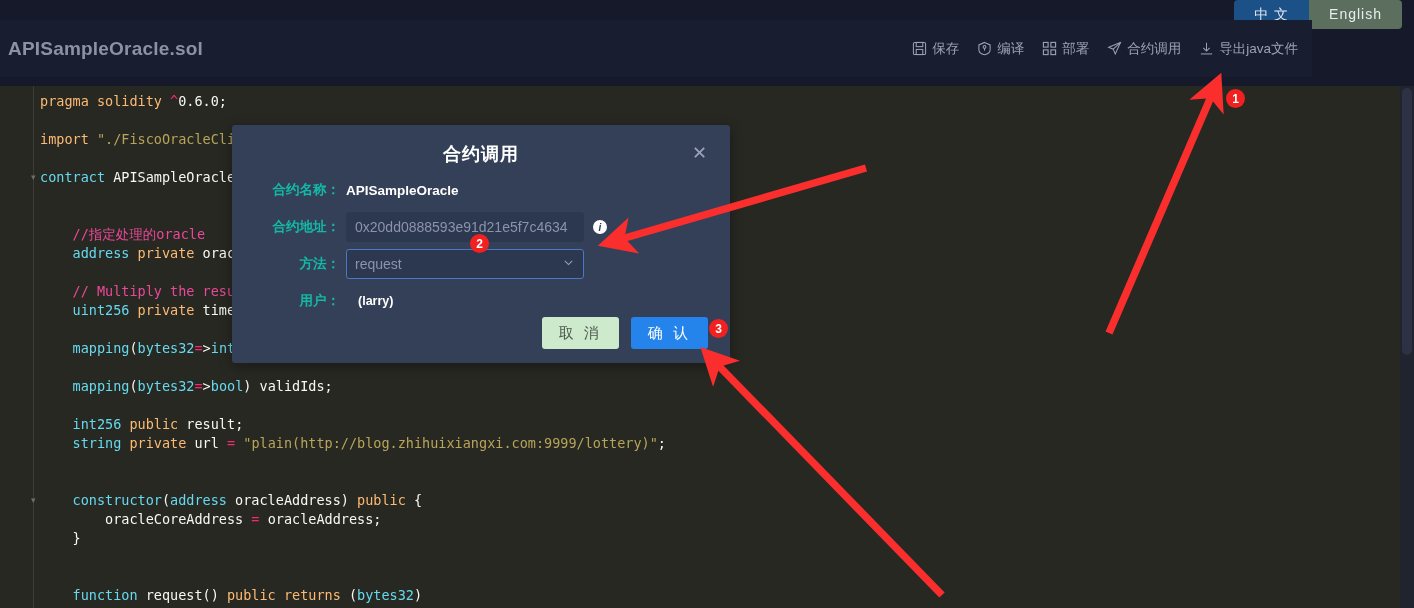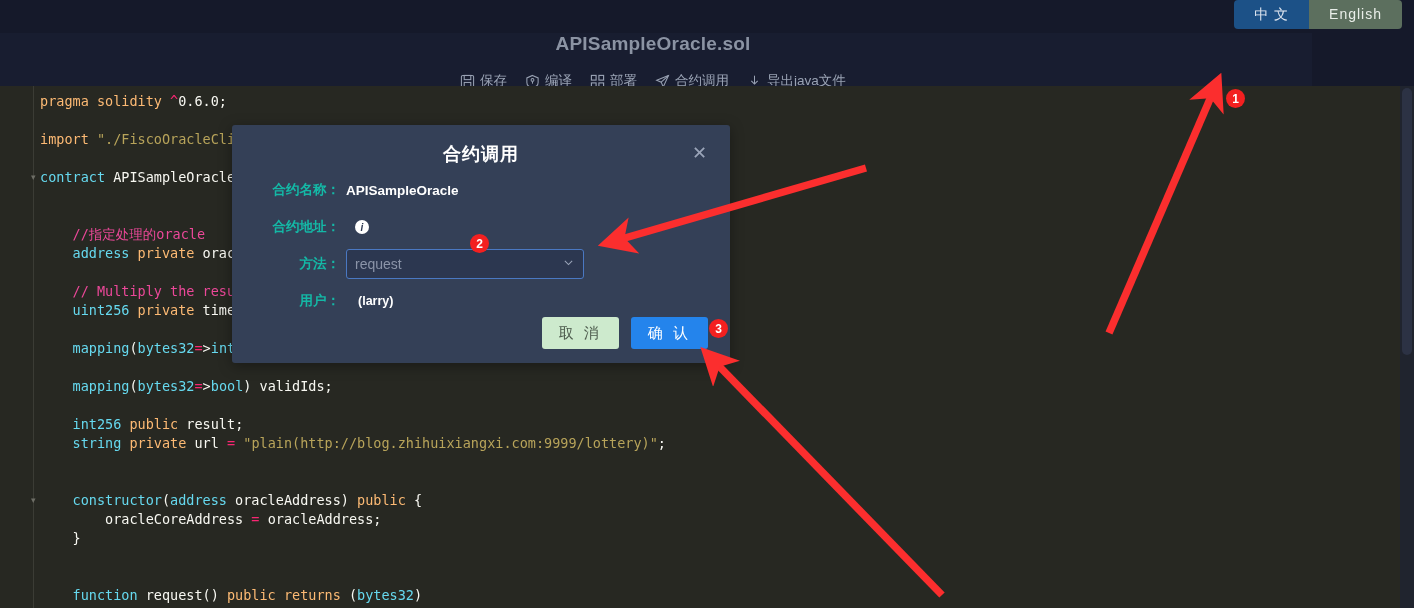--- a/index.html
+++ b/index.html
@@ -23,25 +23,24 @@
   .lang-btn {
     height: 29px; line-height: 29px; padding: 0 20px;
     font-size: 14px; cursor: pointer; border: none; outline: none;
     letter-spacing: 1px;
   }
   .lang-btn.active { background: #1c5187; color: #dfe6f0; }
   .lang-btn.inactive { background: #5c6f5e; color: #e9eee9; }
 
   
   .file-header {
-    position: absolute; top: 33px; left: 0; width: 1312px; height: 57px;
+    position: absolute; top: 20px; left: 0; width: 1312px; height: 57px;
     background: #181d30;
     display: flex; align-items: center; justify-content: space-between;
     padding: 0 14px 0 8px;
-    flex-direction: column;
   }
   .file-title {
     font-size: 19px; font-weight: bold; color: #8b93a3; letter-spacing: .2px;
   }
   .toolbar { display: flex; align-items: center; gap: 18px; }
   .tool-item {
     display: flex; align-items: center; gap: 5px;
     color: #9aa3b4; font-size: 13.5px; cursor: pointer;
   }
   .tool-item svg { display: block; }
@@ -315,20 +314,23 @@
 
     <div class="form">
 
       <div class="row">
         <div class="lbl">合约名称：</div>
         <div class="val">APISampleOracle</div>
       </div>
 
       <div class="row">
         <div class="lbl">合约地址：</div>
+        <div class="field">
+          <span class="ph">0x20dd0888593e91d21e5f7c4634</span>
+        </div>
         <div class="info-dot">i</div>
       </div>
 
       <div class="row">
         <div class="lbl">方法：</div>
         <div class="field focused">
           <span class="ph">request</span>
           <span class="chev">
             <svg width="13" height="13" viewBox="0 0 16 16" fill="none" stroke="#9aa4b8" stroke-width="1.3">
               <path d="M3.5 6 L8 10.5 L12.5 6"></path>

